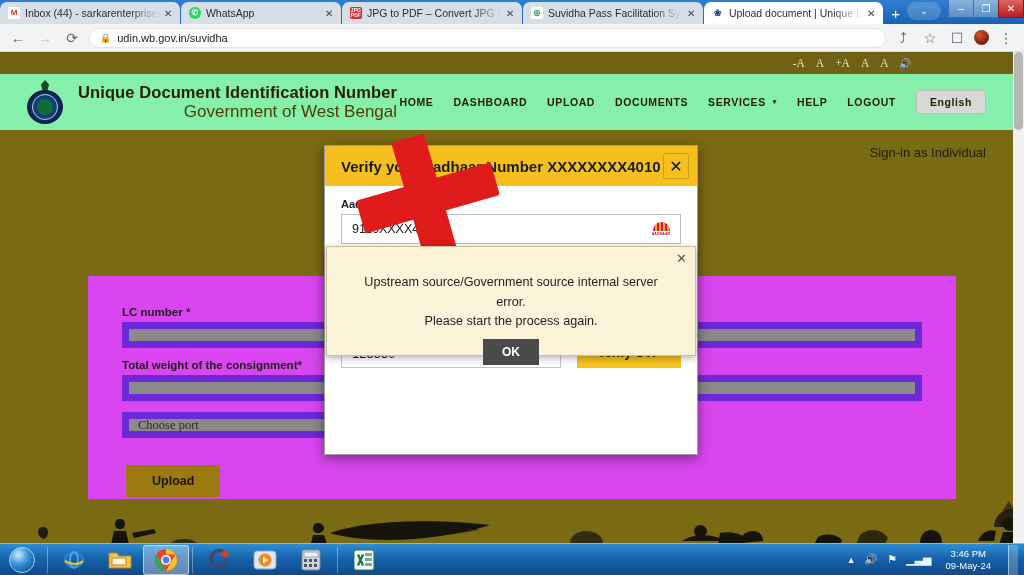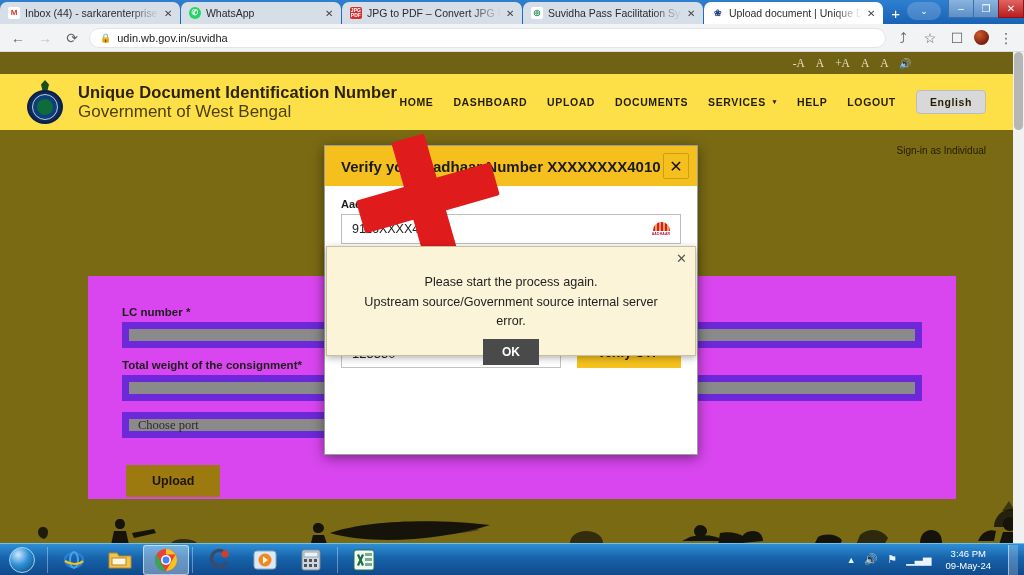--- a/index.html
+++ b/index.html
@@ -67,21 +67,21 @@
     background:#f1f1f1; }
   .scrollbar .thumb { position:absolute; left:1px; width:9px; top:0; height:78px;
     background:#b6b6b6; border-radius:5px; }
 
   .access-bar { height:22px; background:#6f6214; display:flex;
     justify-content:flex-end; align-items:center; gap:11px;
     padding-right:112px; color:#e7e2c2; font-size:11.5px; }
   .access-bar span { cursor:pointer; font-family:"Liberation Serif", serif; }
 
   .site-header { height:56px; display:flex; align-items:center;
-    padding:0 0 0 24px; background:#fde047; }
+    padding:0 0 0 24px; background:#86efac;text-align:right; }
   .emblem { width:42px; height:44px; flex:0 0 42px; position:relative; }
   .emblem .ring { position:absolute; left:3px; top:10px; width:36px; height:34px;
     border-radius:50%; background:#0c2a5c;
     border:2px solid #0a2048; }
   .emblem .ring2 { position:absolute; left:8px; top:14px; width:26px; height:26px;
     border-radius:50%; background:#0d3f7a; border:1px solid #bcd; }
   .emblem .ring3 { position:absolute; left:13px; top:19px; width:16px; height:16px;
     border-radius:50%; background:#0e6b3a; }
   .emblem .tip { position:absolute; left:17px; top:0px; width:8px; height:11px;
     background:#1a4d1a; clip-path:polygon(50% 0,100% 40%,80% 100%,20% 100%,0 40%); }
@@ -99,21 +99,21 @@
     font-size:13px; padding:5px 13px; border-radius:4px; cursor:pointer;
     font-weight:normal; letter-spacing:0; }
 
   .title-row { display:flex; align-items:flex-start;
     padding:14px 38px 0 80px; }
   .page-title { font-size:23px; font-weight:bold; color:#231c00;
     letter-spacing:-.2px; }
   .welcome { margin-left:auto; text-align:right; color:#241d00;
     line-height:1.35; }
   .welcome .w1 { font-size:13.5px; font-weight:bold; }
-  .welcome .w2 { font-size:10px; }
+  .welcome .w2 { font-size:13px; }
 
   .card { position:absolute; left:88px; top:224px; width:868px; height:275px;
     background:#d946ef; }
   .form-grid { display:flex; padding:30px 34px 0 34px; gap:40px; }
   .col { flex:1 1 0; }
   .fld { margin-bottom:11px; }
   .fld label { display:block; font-size:11.5px; font-weight:bold;
     color:#1d1d1d; margin-bottom:4px; }
   .fld .inp { height:26px; border:7px solid #6d28d9; background:#8a8a8a;font-family:Liberation Serif, serif; }
   .fld .inp.txt { display:flex; align-items:center; padding:0 9px;
@@ -393,22 +393,22 @@
 <svg class="redx" viewBox="0 0 190 140">
   <g fill="#e01b1b" transform="rotate(-16 95 70)">
     <rect x="72" y="6" width="34" height="128" rx="2"></rect>
     <rect x="22" y="52" width="140" height="34" rx="2"></rect>
   </g>
 </svg>
 
 <div class="alert">
   <div class="alert-close">✕</div>
   <div class="alert-msg">
+    <div>Upstream source/Government source internal server error.</div>
     <div>Please start the process again.</div>
-    <div>Upstream source/Government source internal server error.</div>
   </div>
   <button class="alert-ok">OK</button>
 </div>
 
 <div class="taskbar">
   <div class="start-orb">
     <div class="orb"></div>
   </div>
   <div class="tb-sep"></div>
 

